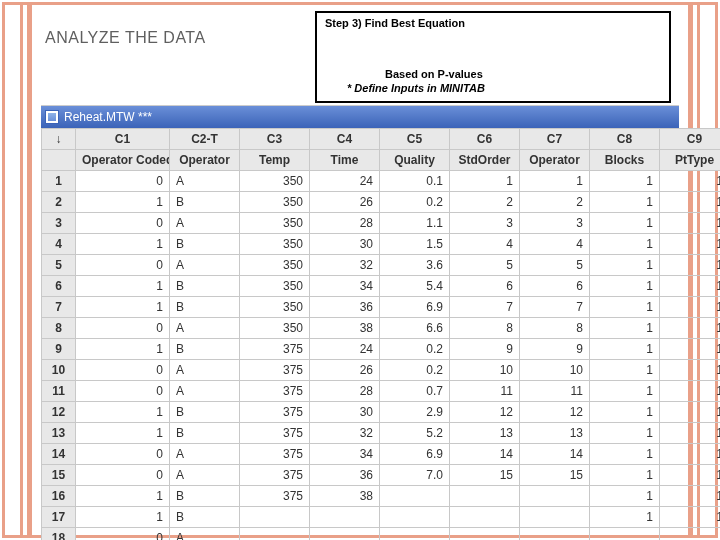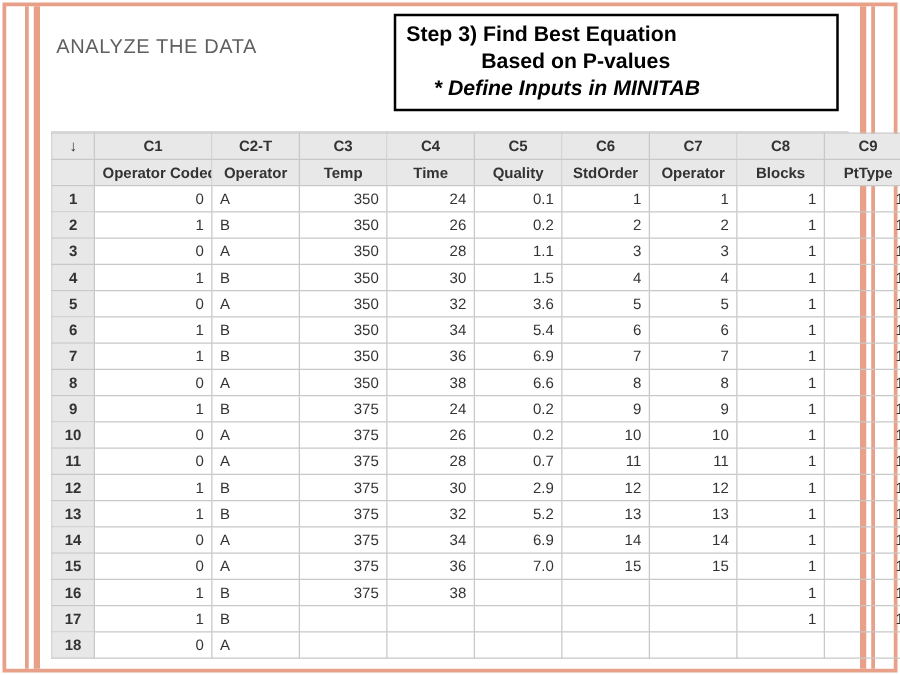--- a/index.html
+++ b/index.html
@@ -22,23 +22,23 @@
   .stripe-right2 { position:absolute; top:0; bottom:0; right:22px; width:5px; background:#e9a088; }
   .slide-title {
     position:absolute; top:24px; left:40px;
     font-size: 16px; color:#5f5f5f; letter-spacing: 0.5px;
     font-family: Arial, sans-serif;
   }
   .step-box {
     position:absolute; top:6px; left:310px; width:356px;
     border:2px solid #000; padding:4px 6px 6px 8px;
     background:#fff;
-    font-weight:bold; font-size:17px; line-height:1.25;
-  }
-  .step-box .l2 { padding-left:60px; }
+    font-weight:bold; font-size:11px; line-height:1.25;
+  }
+  .step-box .l2 { padding-left:60px;margin-top:37px; }
   .step-box .l3 { padding-left:22px; font-style:italic; }
   .worksheet {
     position:absolute; top:100px; left:36px; right:36px; bottom:6px;
     background:#fff;
     border-top:1px solid #ccc;
   }
   .titlebar {
     height:22px;
     background: linear-gradient(#6a8fd8, #3b63b8);
     color:#fff; font-size:12px;
@@ -104,20 +104,24 @@
 
   <div class="slide-title">ANALYZE THE DATA</div>
 
   <div class="step-box">
     <div>Step 3) Find Best Equation</div>
     <div class="l2">Based on P-values</div>
     <div class="l3">* Define Inputs in MINITAB</div>
   </div>
 
   <div class="worksheet">
+    <div class="titlebar">
+      <span class="tb-icon"></span>
+      <span class="tb-text">Reheat.MTW ***</span>
+    </div>
     <table>
       <colgroup>
         <col class="c-row">
           <col class="c-opc">
           <col class="c-op">
           <col class="c-std">
         <col class="c-std">
           <col class="c-std">
           <col class="c-std">
           <col class="c-std">

